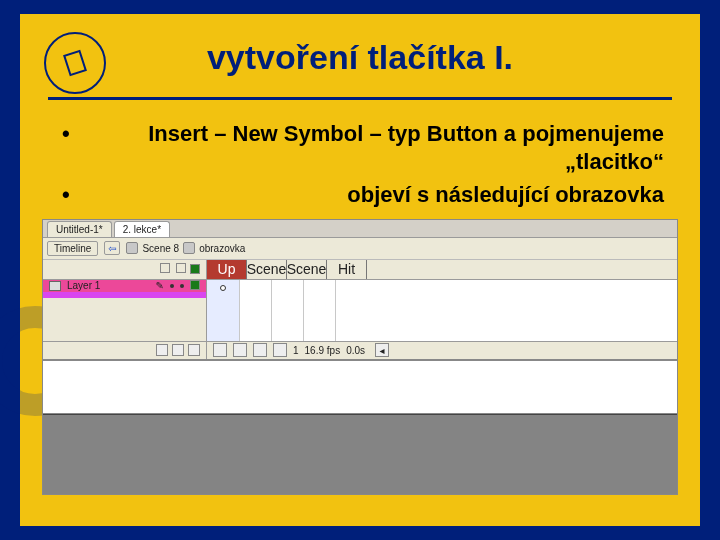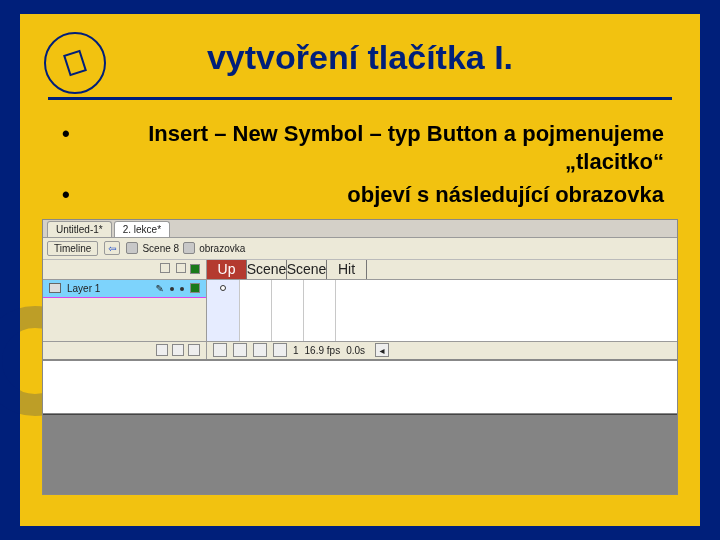--- a/index.html
+++ b/index.html
@@ -186,22 +186,22 @@
   .layer-left {
     width: 164px;
     border-right: 1px solid #9a9a9a;
     background: #ece9d8;
   }
   .layer-item {
     height: 18px;
     display:flex; align-items:center;
     padding-left: 6px;
     gap:6px;
-    background:#7dd3fc;
-    border-bottom:1px solid #d946ef;
+    background:#ec4899;
+    border-bottom:6px solid #d946ef;
   }
   .layer-item .licon {
     width:12px; height:10px; border:1px solid #666; background:#ddd;
   }
   .layer-right {
     flex:1; background:#fff; position:relative;
   }
   .layer-right .cell-divider {
     position:absolute; top:0; bottom:0; border-right:1px solid #c8c8c8;
   }

